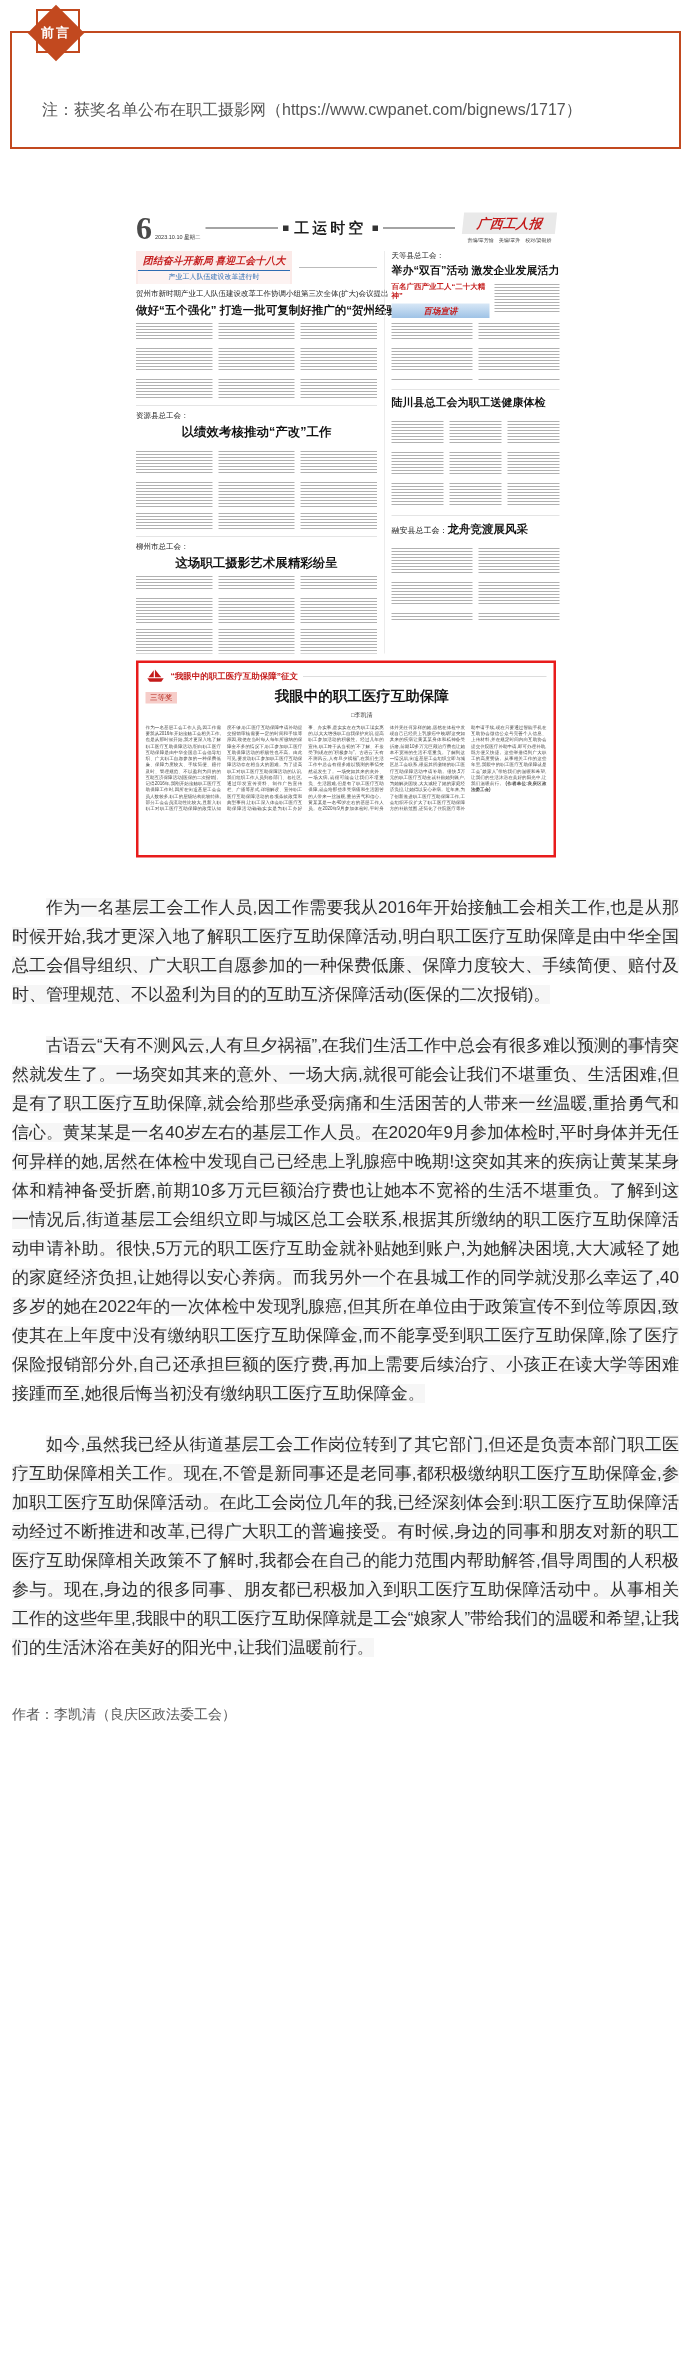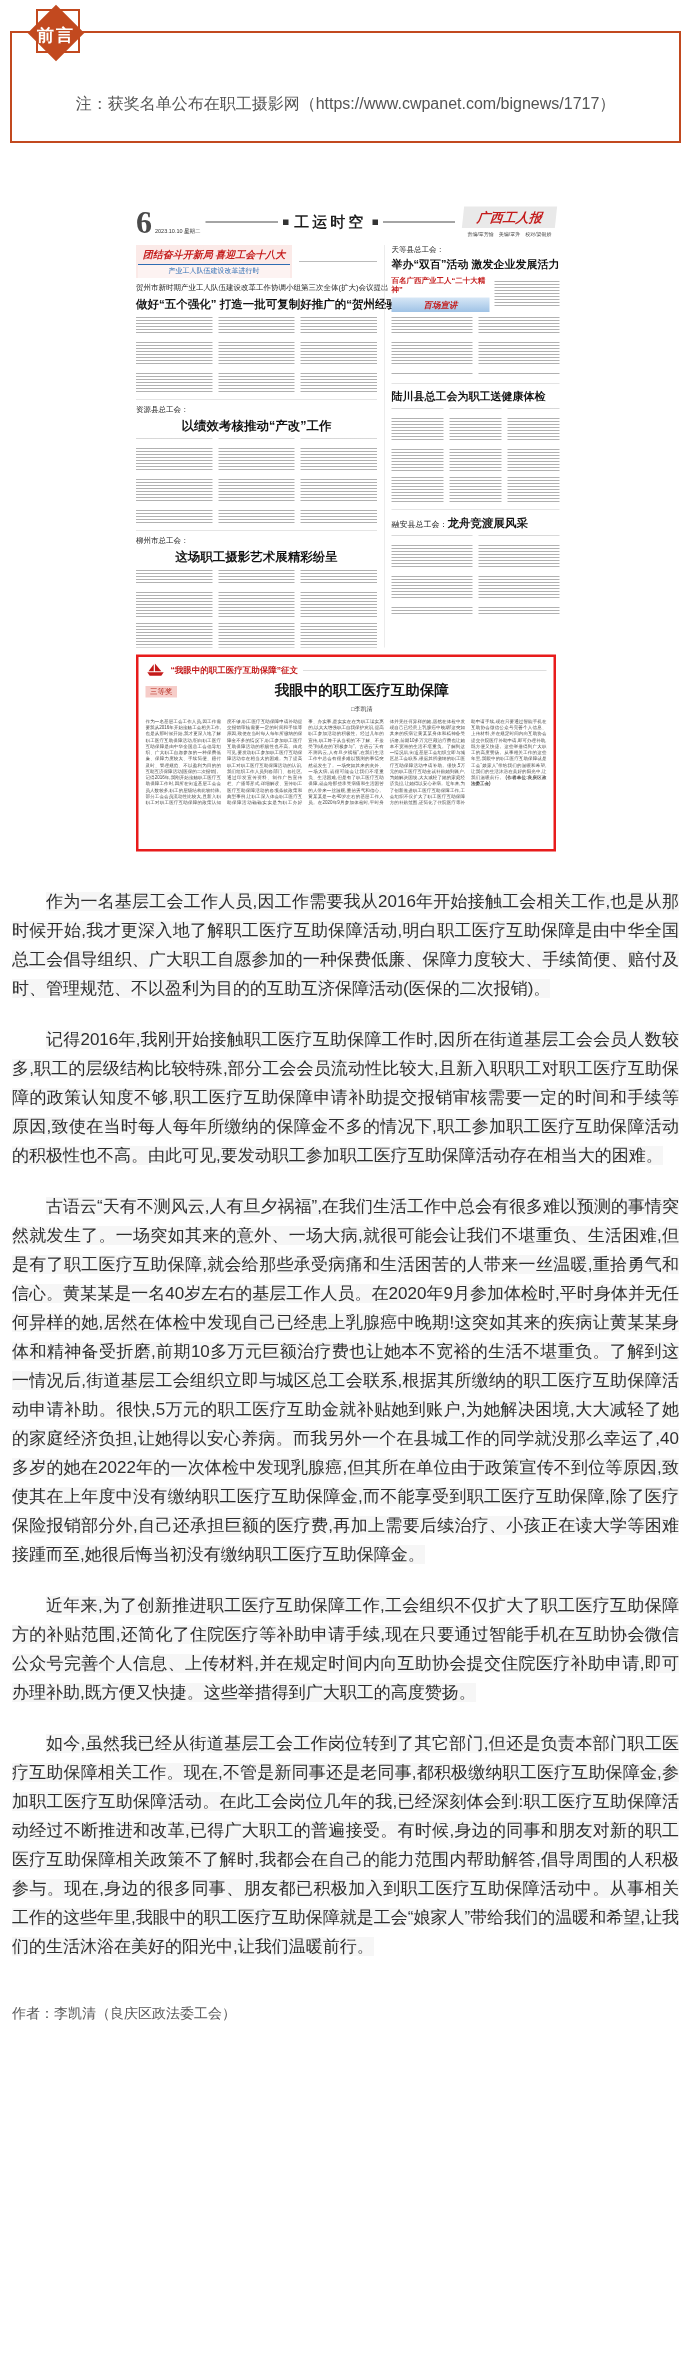--- a/index.html
+++ b/index.html
@@ -1,25 +1,25 @@
 <!DOCTYPE html>
 <html><head>
 <meta charset="utf-8">
 <style>
   html,body{margin:0;padding:0;background:#fff;}
   body{width:691px;font-family:"Liberation Sans","DejaVu Sans",sans-serif;-webkit-font-smoothing:antialiased;}
 
   
   .preface{position:relative;margin:31px 10px 0;border:2px solid #c2491f;padding:44px 30px 24px;}
   .pre-text{margin:0;font-size:17px;line-height:32px;color:#555;text-align:justify;text-indent:2em;}
-  .pre-note{margin:14px 0 0;font-size:16px;line-height:26px;color:#555;text-align:center;}
+  .pre-note{margin:20px 0 0;font-size:16px;line-height:26px;color:#555;}
   .badge{position:absolute;top:-28px;left:16px;width:56px;height:56px;}
   .b-sq{position:absolute;left:8px;top:4px;width:40px;height:40px;border:2px solid #c2491f;background:#fff;}
   .b-di{position:absolute;left:8px;top:8px;width:40px;height:40px;background:#c2491f;transform:rotate(45deg);}
-  .b-tx{position:absolute;left:0;top:19px;width:56px;text-align:center;color:#fff;font-size:17px;font-weight:bold;letter-spacing:2px;}
+  .b-tx{position:absolute;left:0;top:19px;width:56px;text-align:center;color:#fff;font-size:13px;font-weight:bold;letter-spacing:2px;}
 
   
   .paper-outer{width:420px;height:634px;margin:58px auto 0;}
   .paper{width:840px;height:1268px;transform:scale(.5);transform-origin:0 0;background:#fff;color:#222;}
   .np-head{display:flex;align-items:center;height:84px;}
   .np-no{font-family:"Liberation Serif",serif;font-weight:bold;font-size:64px;color:#4a4a4a;line-height:1;}
   .np-date{font-size:11px;color:#333;margin:36px 0 0 6px;white-space:nowrap;}
   .np-rule{flex:1;height:2px;background:#4a4a4a;margin:0 10px;}
   .np-bullet{width:11px;height:11px;background:#333;}
   .np-section{font-family:"Liberation Serif",serif;font-size:30px;font-weight:bold;margin:0 12px;letter-spacing:6px;color:#1d1d1d;white-space:nowrap;}
@@ -192,23 +192,21 @@
           <span>作为一名基层工会工作人员,因工作需要我从2016年开始接触工会相关工作,也是从那时候开始,我才更深入地了解职工医疗互助保障活动,明白职工医疗互助保障是由中华全国总工会倡导组织、广大职工自愿参加的一种保费低廉、保障力度较大、手续简便、赔付及时、管理规范、不以盈利为目的的互助互济保障活动(医保的二次报销)。记得2016年,我刚开始接触职工医疗互助保障工作时,因所在街道基层工会会员人数较多,职工的层级结构比较特殊,部分工会会员流动性比较大,且新入职职工对职工医疗互助保障的政策认知度不够,职工医疗互助保障申请补助提交报销审核需要一定的时间和手续等原因,致使在当时每人每年所缴纳的保障金不多的情况下,职工参加职工医疗互助保障活动的积极性也不高。由此可见,要发动职工参加职工医疗互助保障活动存在相当大的困难。为了提高职工对职工医疗互助保障活动的认识,我们组织工作人员到各部门、各社区,通过印发宣传资料、制作广告宣传栏、广播等形式,详细解读、宣传职工医疗互助保障活动的各项条款政策和典型事例,让职工深入体会职工医疗互助保障活动确确实实是为职工办好事、办实事,是实实在在为职工谋实惠的,以大大增强职工自我保护意识,提高职工参加活动的积极性。经过几年的宣传,职工终于从当初的“不了解、不接受”到现在的“积极参与”。古语云“天有不测风云,人有旦夕祸福”,在我们生活工作中总会有很多难以预测的事情突然就发生了。一场突如其来的意外、一场大病,就很可能会让我们不堪重负、生活困难,但是有了职工医疗互助保障,就会给那些承受病痛和生活困苦的人带来一丝温暖,重拾勇气和信心。黄某某是一名40岁左右的基层工作人员。在2020年9月参加体检时,平时身体并无任何异样的她,居然在体检中发现自己已经患上乳腺癌中晚期!这突如其来的疾病让黄某某身体和精神备受折磨,前期10多万元巨额治疗费也让她本不宽裕的生活不堪重负。了解到这一情况后,街道基层工会组织立即与城区总工会联系,根据其所缴纳的职工医疗互助保障活动申请补助。很快,5万元的职工医疗互助金就补贴她到账户,为她解决困境,大大减轻了她的家庭经济负担,让她得以安心养病。近年来,为了创新推进职工医疗互助保障工作,工会组织不仅扩大了职工医疗互助保障方的补贴范围,还简化了住院医疗等补助申请手续,现在只要通过智能手机在互助协会微信公众号完善个人信息、上传材料,并在规定时间内向互助协会提交住院医疗补助申请,即可办理补助,既方便又快捷。这些举措得到广大职工的高度赞扬。从事相关工作的这些年里,我眼中的职工医疗互助保障就是工会“娘家人”带给我们的温暖和希望,让我们的生活沐浴在美好的阳光中,让我们温暖前行。</span>
           <span class="aw-credit">(作者单位:良庆区政法委工会)</span>
         </div>
       </div>
 
     </div>
   </div>
 
   <section class="article">
     <p><span>作为一名基层工会工作人员,因工作需要我从2016年开始接触工会相关工作,也是从那时候开始,我才更深入地了解职工医疗互助保障活动,明白职工医疗互助保障是由中华全国总工会倡导组织、广大职工自愿参加的一种保费低廉、保障力度较大、手续简便、赔付及时、管理规范、不以盈利为目的的互助互济保障活动(医保的二次报销)。</span></p>
-    <p><span>记得2016年,我刚开始接触职工医疗互助保障工作时,因所在街道基层工会会员人数较多,职工的层级结构比较特殊,部分工会会员流动性比较大,且新入职职工对职工医疗互助保障的政策认知度不够,职工医疗互助保障申请补助提交报销审核需要一定的时间和手续等原因,致使在当时每人每年所缴纳的保障金不多的情况下,职工参加职工医疗互助保障活动的积极性也不高。由此可见,要发动职工参加职工医疗互助保障活动存在相当大的困难。</span></p>
     <p><span>古语云“天有不测风云,人有旦夕祸福”,在我们生活工作中总会有很多难以预测的事情突然就发生了。一场突如其来的意外、一场大病,就很可能会让我们不堪重负、生活困难,但是有了职工医疗互助保障,就会给那些承受病痛和生活困苦的人带来一丝温暖,重拾勇气和信心。黄某某是一名40岁左右的基层工作人员。在2020年9月参加体检时,平时身体并无任何异样的她,居然在体检中发现自己已经患上乳腺癌中晚期!这突如其来的疾病让黄某某身体和精神备受折磨,前期10多万元巨额治疗费也让她本不宽裕的生活不堪重负。了解到这一情况后,街道基层工会组织立即与城区总工会联系,根据其所缴纳的职工医疗互助保障活动申请补助。很快,5万元的职工医疗互助金就补贴她到账户,为她解决困境,大大减轻了她的家庭经济负担,让她得以安心养病。而我另外一个在县城工作的同学就没那么幸运了,40多岁的她在2022年的一次体检中发现乳腺癌,但其所在单位由于政策宣传不到位等原因,致使其在上年度中没有缴纳职工医疗互助保障金,而不能享受到职工医疗互助保障,除了医疗保险报销部分外,自己还承担巨额的医疗费,再加上需要后续治疗、小孩正在读大学等困难接踵而至,她很后悔当初没有缴纳职工医疗互助保障金。</span></p>
-    <p><span>近年来,为了创新推进职工医疗互助保障工作,工会组织不仅扩大了职工医疗互助保障方的补贴范围,还简化了住院医疗等补助申请手续,现在只要通过智能手机在互助协会微信公众号完善个人信息、上传材料,并在规定时间内向互助协会提交住院医疗补助申请,即可办理补助,既方便又快捷。这些举措得到广大职工的高度赞扬。</span></p>
     <p><span>如今,虽然我已经从街道基层工会工作岗位转到了其它部门,但还是负责本部门职工医疗互助保障相关工作。现在,不管是新同事还是老同事,都积极缴纳职工医疗互助保障金,参加职工医疗互助保障活动。在此工会岗位几年的我,已经深刻体会到:职工医疗互助保障活动经过不断推进和改革,已得广大职工的普遍接受。有时候,身边的同事和朋友对新的职工医疗互助保障相关政策不了解时,我都会在自己的能力范围内帮助解答,倡导周围的人积极参与。现在,身边的很多同事、朋友都已积极加入到职工医疗互助保障活动中。从事相关工作的这些年里,我眼中的职工医疗互助保障就是工会“娘家人”带给我们的温暖和希望,让我们的生活沐浴在美好的阳光中,让我们温暖前行。</span></p>
   </section>
 
   <footer class="credits">
     <p>作者：李凯清（良庆区政法委工会）</p>
 
   </footer>
 
 </div>
 

